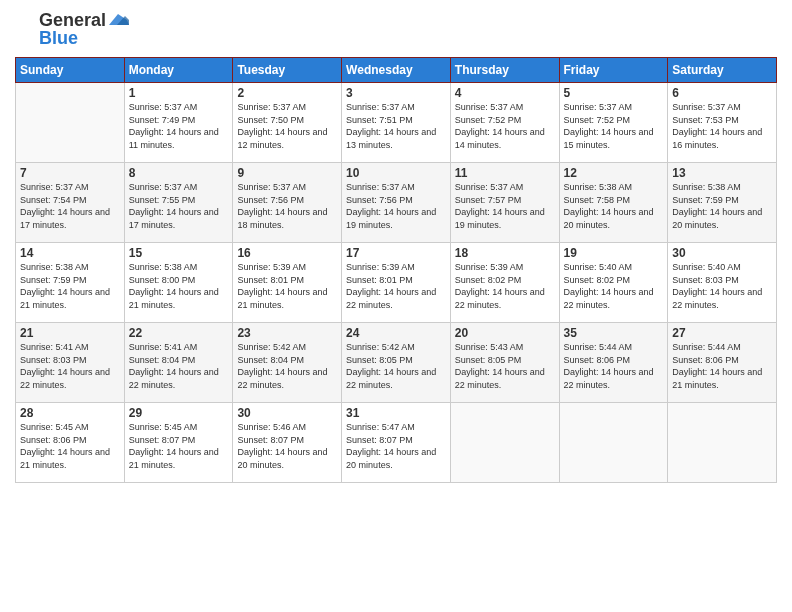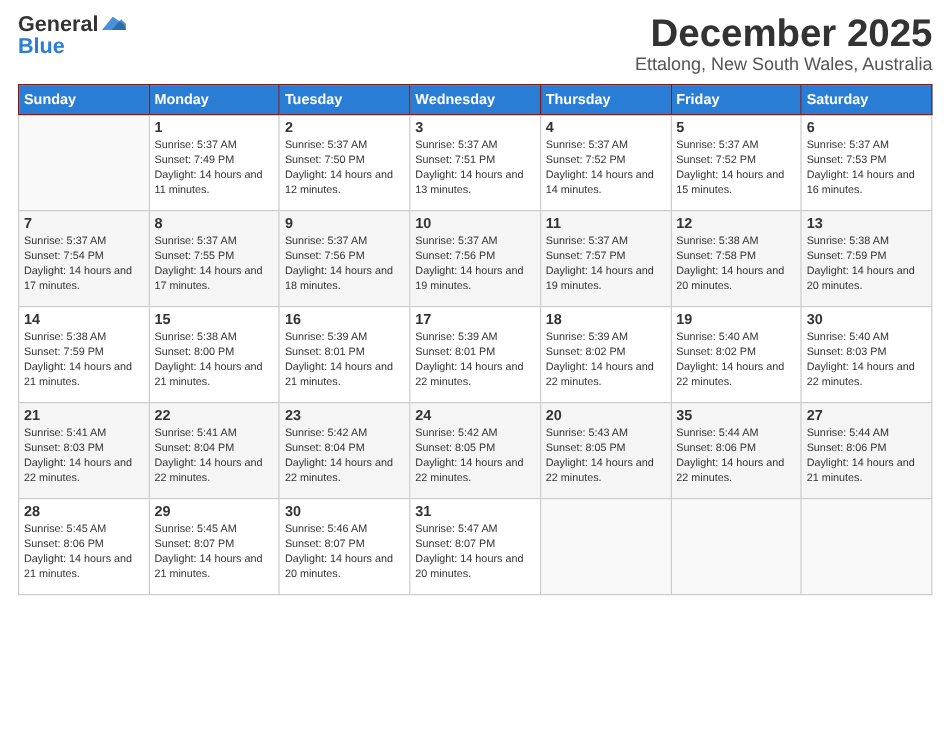--- a/index.html
+++ b/index.html
@@ -18,20 +18,21 @@
     .header {
       display: flex;
       justify-content: space-between;
       align-items: flex-start;
       margin-bottom: 8px;
     }
     .logo {
       display: flex;
       flex-direction: column;
       align-items: flex-start;
+      margin-left: 24px;
     }
     .logo-row {
       display: flex;
       align-items: center;
     }
     .title-block {
       text-align: right;
     }
     .month-title {
       font-size: 32px;
@@ -95,24 +96,20 @@
     <div class="logo">
       <div class="logo-row">
         <span style="font-size:18px;font-weight:bold;color:#333;">General</span>
         <svg width="22" height="15" viewBox="0 0 22 15" style="margin-left:1px;margin-top:-2px;">
           <polygon points="2,13 11,2 20,8 22,13" fill="#2a7dd4" opacity="0.85"></polygon>
           <polygon points="10,13 18,4 22,8 22,13" fill="#1a5fa0" opacity="0.7"></polygon>
         </svg>
       </div>
       <span style="font-size:18px;font-weight:bold;color:#2a7dd4;margin-top:-3px;">Blue</span>
     </div>
-    <div class="title-block">
-      <div class="month-title">December 2025</div>
-      <div class="location">Ettalong, New South Wales, Australia</div>
-    </div>
   </div>
 
   <table>
     <thead>
       <tr>
         <th>Sunday</th>
         <th>Monday</th>
         <th>Tuesday</th>
         <th>Wednesday</th>
         <th>Thursday</th>

